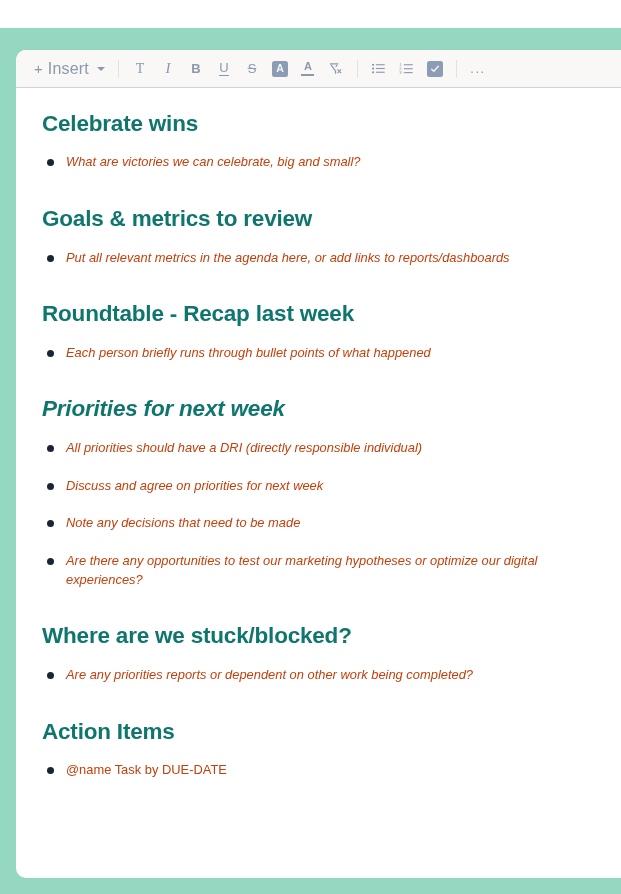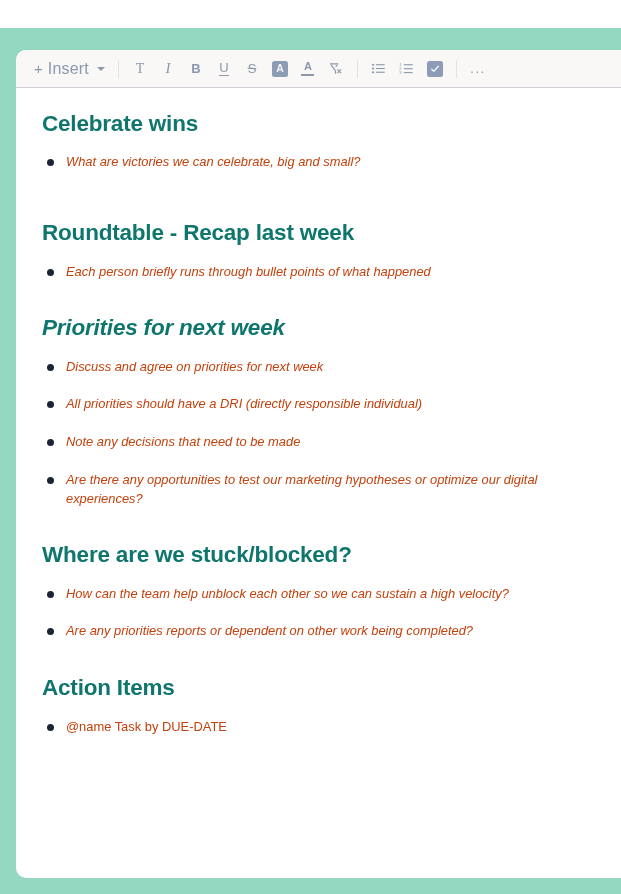--- a/index.html
+++ b/index.html
@@ -288,48 +288,54 @@
 
       <div class="block">
         <h2 class="section-title">Celebrate wins</h2>
         <div class="spacer-after-title"></div>
         <ul class="bullets">
           <li>What are victories we can celebrate, big and small?</li>
         </ul>
       </div>
       <div class="sec-gap"></div>
 
+      <div class="block">
+        <h2 class="section-title">Goals &amp; metrics to review</h2>
+        <div class="spacer-after-title"></div>
+        <ul class="bullets">
+          <li>Put all relevant metrics in the agenda here, or add links to reports/dashboards</li>
+        </ul>
+      </div>
       <div class="sec-gap"></div>
 
       <div class="block">
         <h2 class="section-title">Roundtable - Recap last week</h2>
         <div class="spacer-after-title"></div>
         <ul class="bullets">
           <li>Each person briefly runs through bullet points of what happened</li>
         </ul>
       </div>
       <div class="sec-gap"></div>
 
       <div class="block">
         <h2 class="section-title italic">Priorities for next week</h2>
         <div class="spacer-after-title"></div>
         <ul class="bullets">
+          <li>All priorities should have a DRI (directly responsible individual)</li>
           <li>Discuss and agree on priorities for next week</li>
-          <li>All priorities should have a DRI (directly responsible individual)</li>
           <li>Note any decisions that need to be made</li>
           <li>Are there any opportunities to test our marketing hypotheses or optimize our digital experiences?</li>
         </ul>
       </div>
       <div class="sec-gap"></div>
 
       <div class="block">
         <h2 class="section-title">Where are we stuck/blocked?</h2>
         <div class="spacer-after-title"></div>
         <ul class="bullets">
-          <li>How can the team help unblock each other so we can sustain a high velocity?</li>
           <li>Are any priorities reports or dependent on other work being completed?</li>
         </ul>
       </div>
       <div class="sec-gap"></div>
 
       <div class="block">
         <h2 class="section-title">Action Items</h2>
         <div class="spacer-after-title"></div>
         <ul class="bullets">
           <li class="not-italic">@name Task by DUE-DATE</li>

